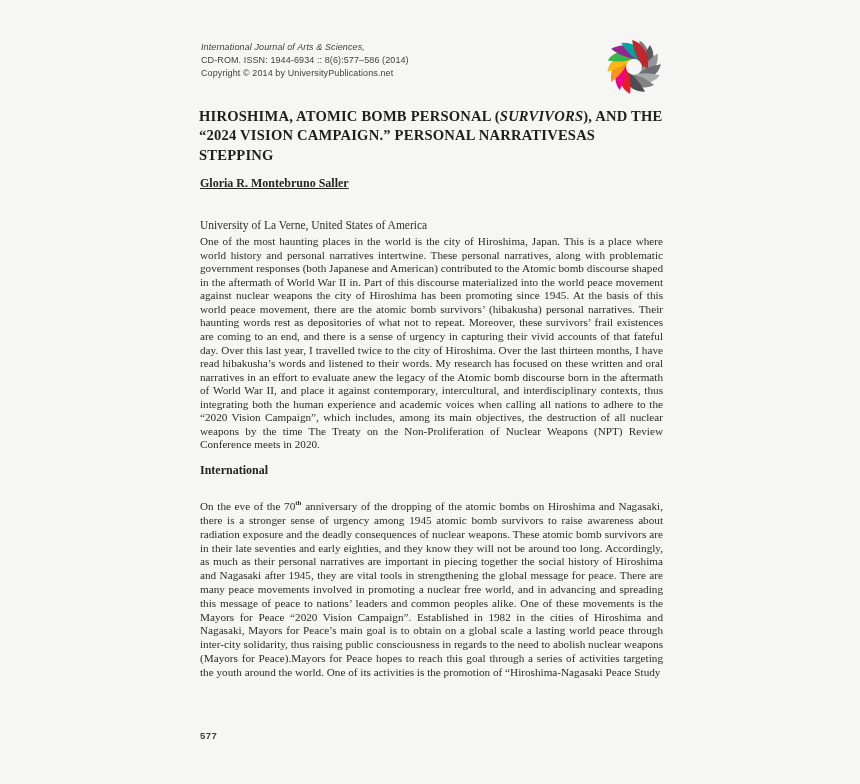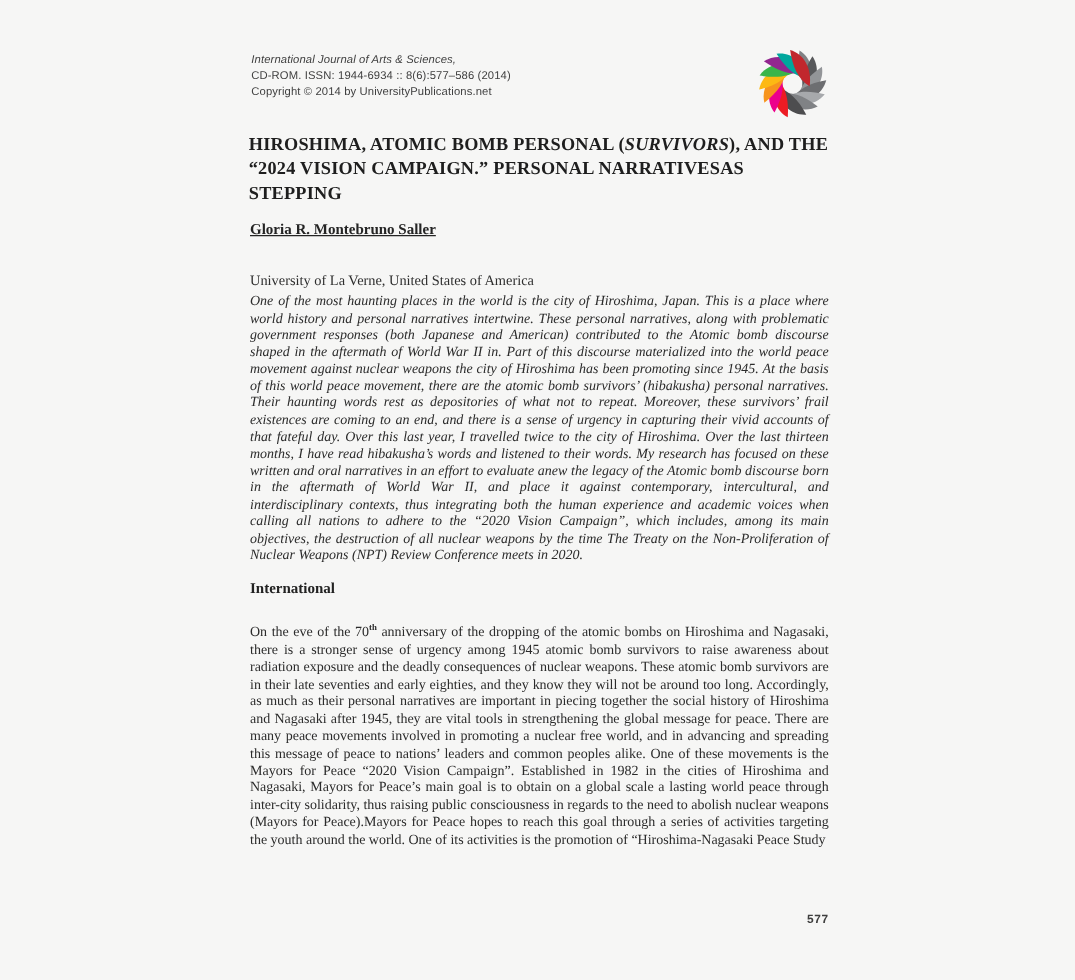--- a/index.html
+++ b/index.html
@@ -68,21 +68,20 @@
   }
   .abstract-para {
     position: absolute;
     left: 200px;
     top: 224px;
     width: 463px;
     font-size: 11.2px;
     line-height: 13.55px;
     text-align: justify;
     color: #2b2b2b;
-    font-style: italic;
   }
   .section-heading {
     position: absolute;
     left: 200px;
     top: 463px;
     font-size: 12px;
     font-weight: bold;
     color: #222222;
   }
   .intro-para {
@@ -99,21 +98,21 @@
     font-size: 7px;
     vertical-align: super;
     line-height: 0;
     font-weight: bold;
   }
   .page-number {
     position: absolute;
     left: 200px;
     top: 730px;
     width: 463px;
-    text-align: right;
+    text-align: left;
     font-family: "Liberation Sans", sans-serif;
     font-size: 9.5px;
     font-weight: bold;
     color: #3e3e3e;
     letter-spacing: 0.5px;
   }
 </style>
 </head>
 <body>
 

